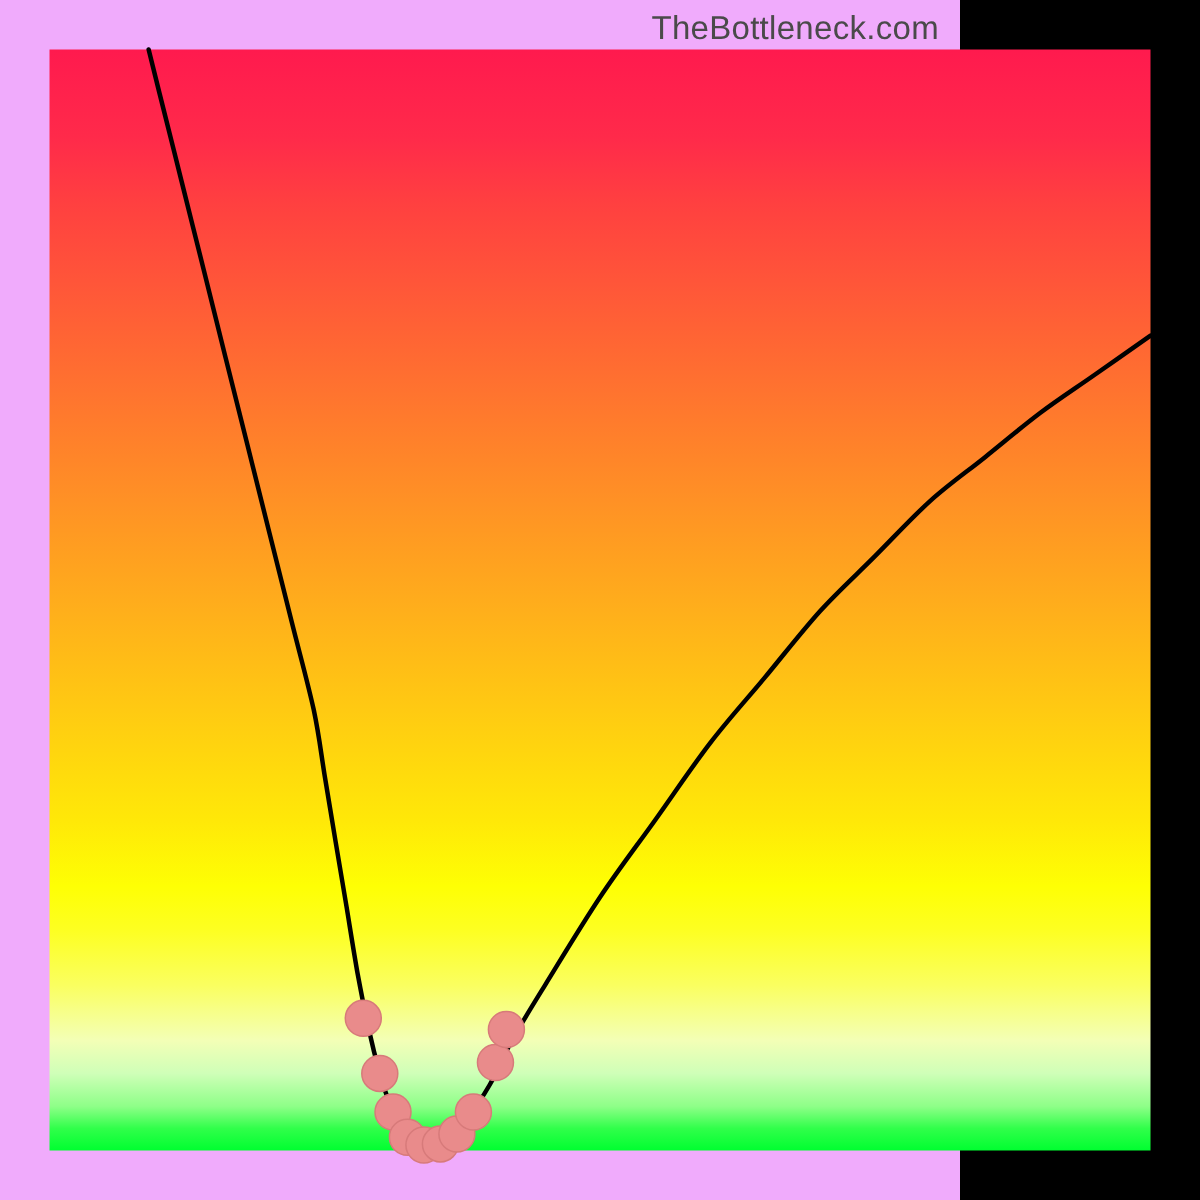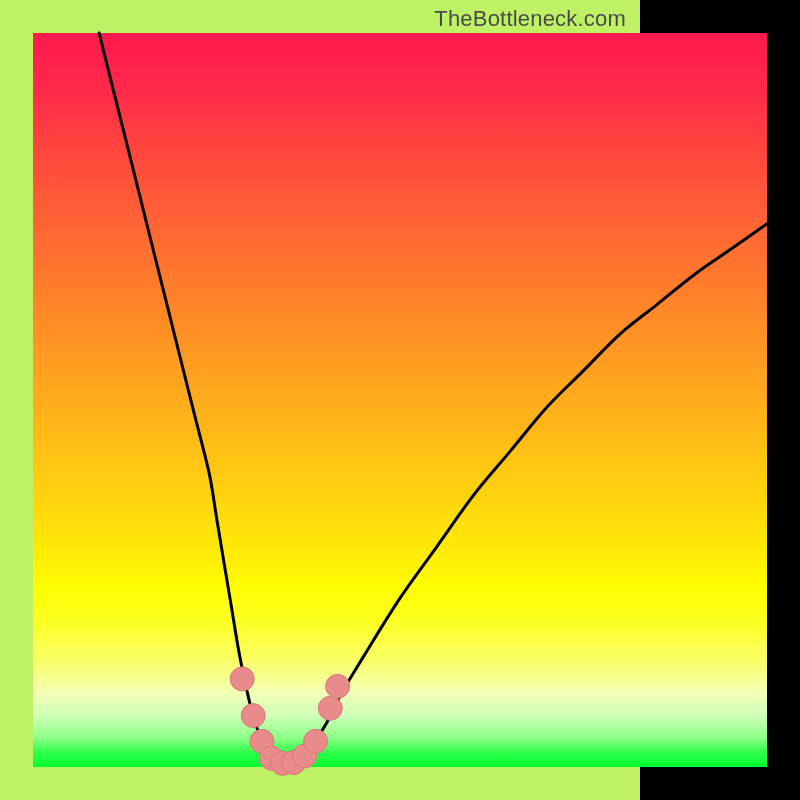--- a/index.html
+++ b/index.html
@@ -10,21 +10,21 @@
     background: #000;
     overflow: hidden;
     font-family: Arial, Helvetica, sans-serif;
   }
   .frame {
     position: absolute;
     left: 0;
     top: 0;
     width: 640px;
     height: 800px;
-    background: #bef264;
+    background: #f0abfc;
   }
   .plot-area {
     position: absolute;
     left: 33px;
     top: 33px;
     width: 734px;
     height: 734px;
     background: linear-gradient(
       to bottom,
       #ff1a4e 0%,

